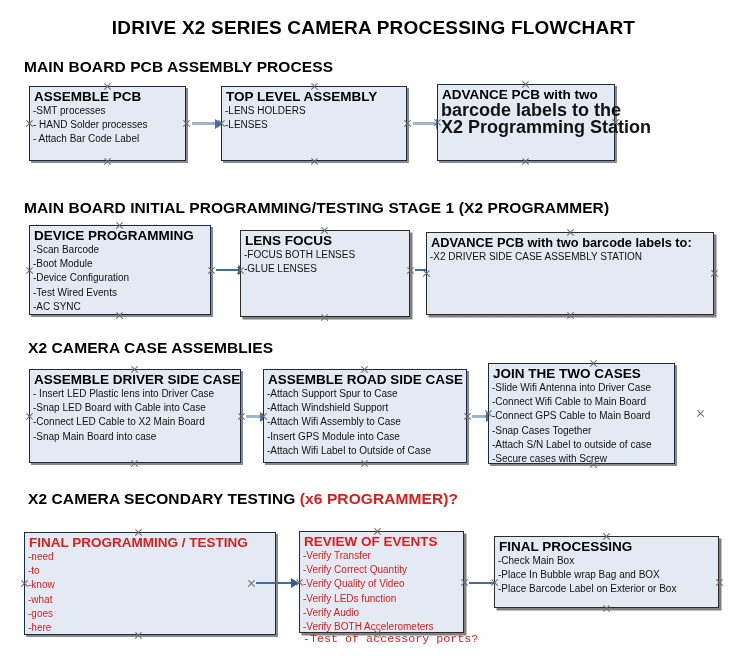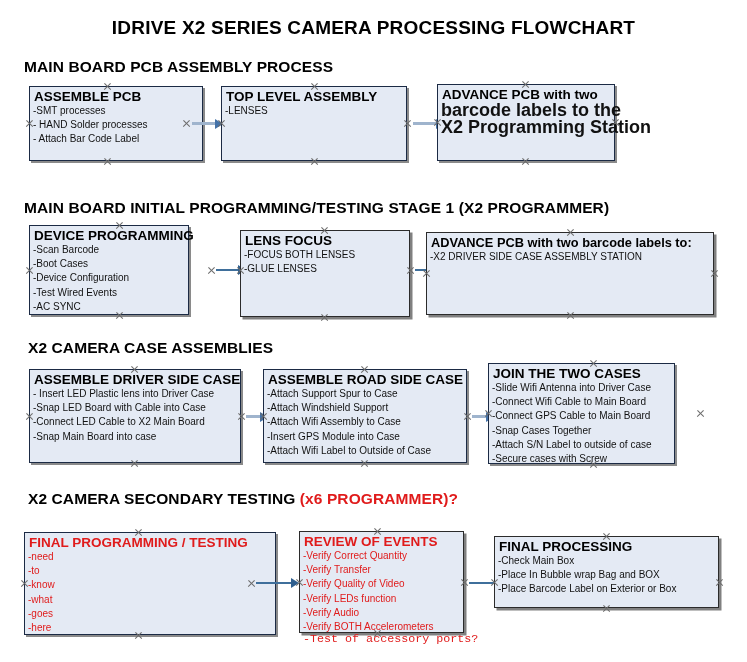--- a/index.html
+++ b/index.html
@@ -131,40 +131,41 @@
 <body>
 
 <div id="canvas">
 
   <div class="doc-title">IDRIVE X2  SERIES CAMERA PROCESSING FLOWCHART</div>
 
   <div class="section-title" style="left:24px; top:58px;">
     <span>MAIN BOARD PCB ASSEMBLY PROCESS</span>
   </div>
 
-  <div class="fbox thin" style="left:29px; top:86px; width:174px; height:75px;">
+  <div class="fbox thin" style="left:29px; top:86px; width:157px; height:75px;">
     <div class="bt">ASSEMBLE PCB</div>
     <ul>
       <li>-SMT processes</li>
       <li>- HAND Solder processes</li>
       <li>- Attach Bar Code Label</li>
     </ul>
   </div>
   <div class="xh" style="left:103px; top:82px;"></div>
   <div class="xh" style="left:103px; top:157px;"></div>
   <div class="xh" style="left:25px; top:119px;"></div>
   <div class="xh" style="left:182px; top:119px;"></div>
 
   <div class="conn" style="left:192px; top:122px; width:24px;">
       <span class="head"></span>
     </div>
 
   <div class="fbox thin" style="left:221px; top:86px; width:186px; height:75px;">
     <div class="bt">TOP LEVEL ASSEMBLY</div>
     <ul>
+      <li>-LENS HOLDERS</li>
       <li>-LENSES</li>
     </ul>
   </div>
   <div class="xh" style="left:310px; top:82px;"></div>
   <div class="xh" style="left:310px; top:157px;"></div>
   <div class="xh" style="left:217px; top:119px;"></div>
   <div class="xh" style="left:403px; top:119px;"></div>
 
   <div class="conn" style="left:413px; top:122px; width:24px;">
       <span class="head"></span>
@@ -179,25 +180,25 @@
   </div>
   <div class="xh" style="left:521px; top:80px;"></div>
   <div class="xh" style="left:521px; top:157px;"></div>
   <div class="xh" style="left:433px; top:118px;"></div>
   <div class="xh" style="left:611px; top:118px;"></div>
 
   <div class="section-title" style="left:24px; top:199px;">
     <span>MAIN BOARD INITIAL PROGRAMMING/TESTING STAGE 1 (X2 PROGRAMMER)</span>
   </div>
 
-  <div class="fbox thin" style="left:29px; top:225px; width:160px; height:90px;">
+  <div class="fbox thin" style="left:29px; top:225px; width:182px; height:90px;">
     <div class="bt">DEVICE PROGRAMMING</div>
     <ul>
       <li>-Scan Barcode</li>
-      <li>-Boot Cases</li>
+      <li>-Boot Module</li>
       <li>-Device Configuration</li>
       <li>-Test Wired Events</li>
       <li>-AC SYNC</li>
     </ul>
   </div>
   <div class="xh" style="left:115px; top:221px;"></div>
   <div class="xh" style="left:115px; top:311px;"></div>
   <div class="xh" style="left:25px; top:266px;"></div>
   <div class="xh" style="left:207px; top:266px;"></div>
 
@@ -309,22 +310,22 @@
   <div class="xh" style="left:20px; top:579px;"></div>
   <div class="xh" style="left:247px; top:579px;"></div>
 
   <div class="conn dark" style="left:256px; top:582px; width:36px;">
       <span class="head"></span>
     </div>
 
   <div class="fbox shadowed red" style="left:299px; top:531px; width:165px; height:102px;">
     <div class="bt">REVIEW OF EVENTS</div>
     <ul>
+      <li>-Verify Transfer</li>
       <li>-Verify Correct Quantity</li>
-      <li>-Verify Transfer</li>
       <li>-Verify Quality of Video</li>
       <li>-Verify LEDs function</li>
       <li>-Verify Audio</li>
       <li>-Verify BOTH Accelerometers</li>
     </ul>
     <div class="overflow-line" style="top:100px;">-Test of accessory ports?</div>
   </div>
   <div class="xh" style="left:373px; top:527px;"></div>
   <div class="xh" style="left:373px; top:629px;"></div>
   <div class="xh" style="left:295px; top:578px;"></div>

